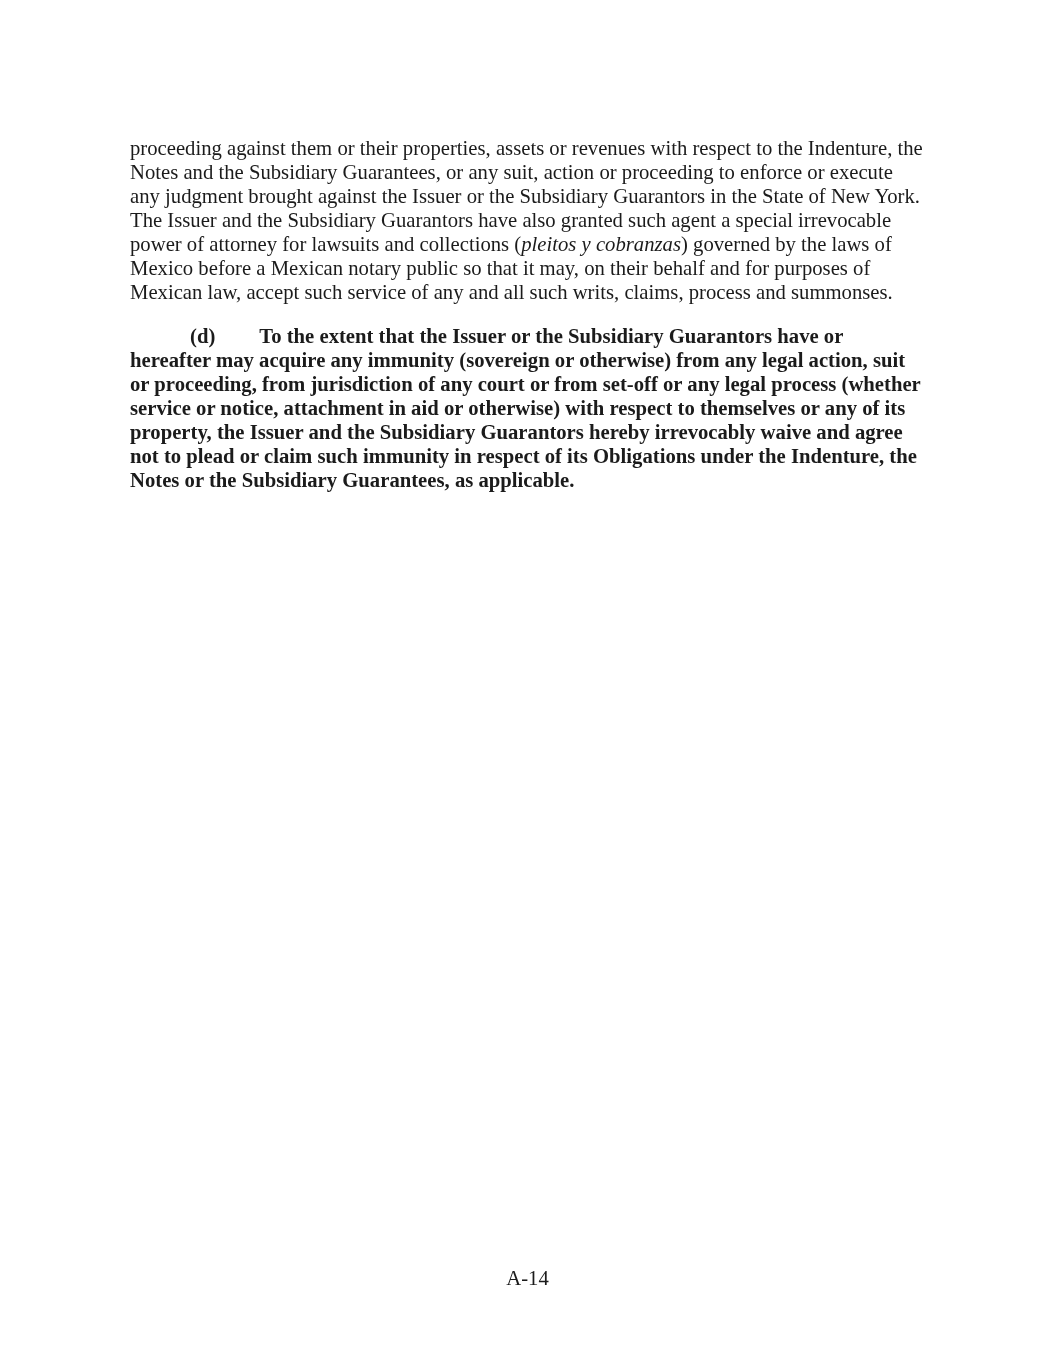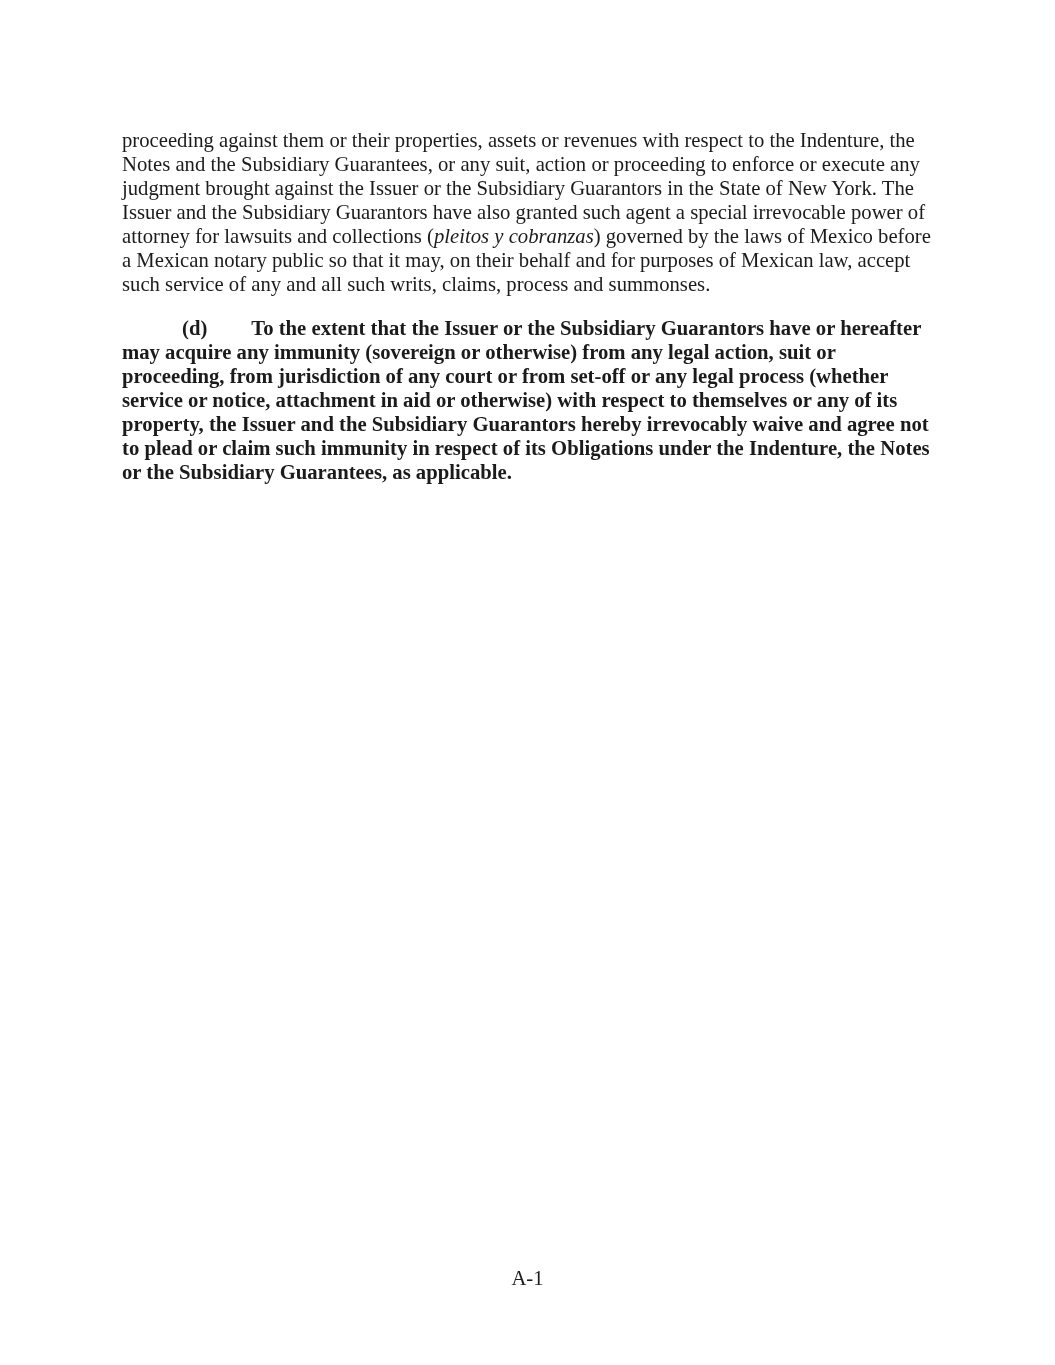--- a/index.html
+++ b/index.html
@@ -20,21 +20,21 @@
   .body-text {
     position: absolute;
     left: 122px;
     top: 128px;
     width: 812px;
     font-size: 20.7px;
     line-height: 24px;
     text-align: left;
   }
   .para {
-    margin: 0;
+    margin: 8px;
     padding: 0;
   }
   .para + .para {
     margin-top: 20px;
     font-weight: bold;
   }
   .para .italic {
     font-style: italic;
   }
   .para-indent {
@@ -62,16 +62,16 @@
 
   <div class="body-text">
 
     <p class="para"><span>proceeding against them or their properties, assets or revenues with respect to the Indenture, the Notes and the Subsidiary Guarantees, or any suit, action or proceeding to enforce or execute any judgment brought against the Issuer or the Subsidiary Guarantors in the State of New York. The Issuer and the Subsidiary Guarantors have also granted such agent a special irrevocable power of attorney for lawsuits and collections (</span><span class="italic">pleitos y cobranzas</span><span>) governed by the laws of Mexico before a Mexican notary public so that it may, on their behalf and for purposes of Mexican law, accept such service of any and all such writs, claims, process and summonses.</span></p>
 
     <p class="para"><span class="para-indent"></span><span>(d)</span><span class="tab-gap"></span><span>To the extent that the Issuer or the Subsidiary Guarantors have or hereafter may acquire any immunity (sovereign or otherwise) from any legal action, suit or proceeding, from jurisdiction of any court or from set-off or any legal process (whether service or notice, attachment in aid or otherwise) with respect to themselves or any of its property, the Issuer and the Subsidiary Guarantors hereby irrevocably waive and agree not to plead or claim such immunity in respect of its Obligations under the Indenture, the Notes or the Subsidiary Guarantees, as applicable.</span></p>
 
   </div>
 
   <div class="footer">
-    <span>A-1</span>
+    <span>A-14</span>
   </div>
 
 </div>
 
 </body></html>

